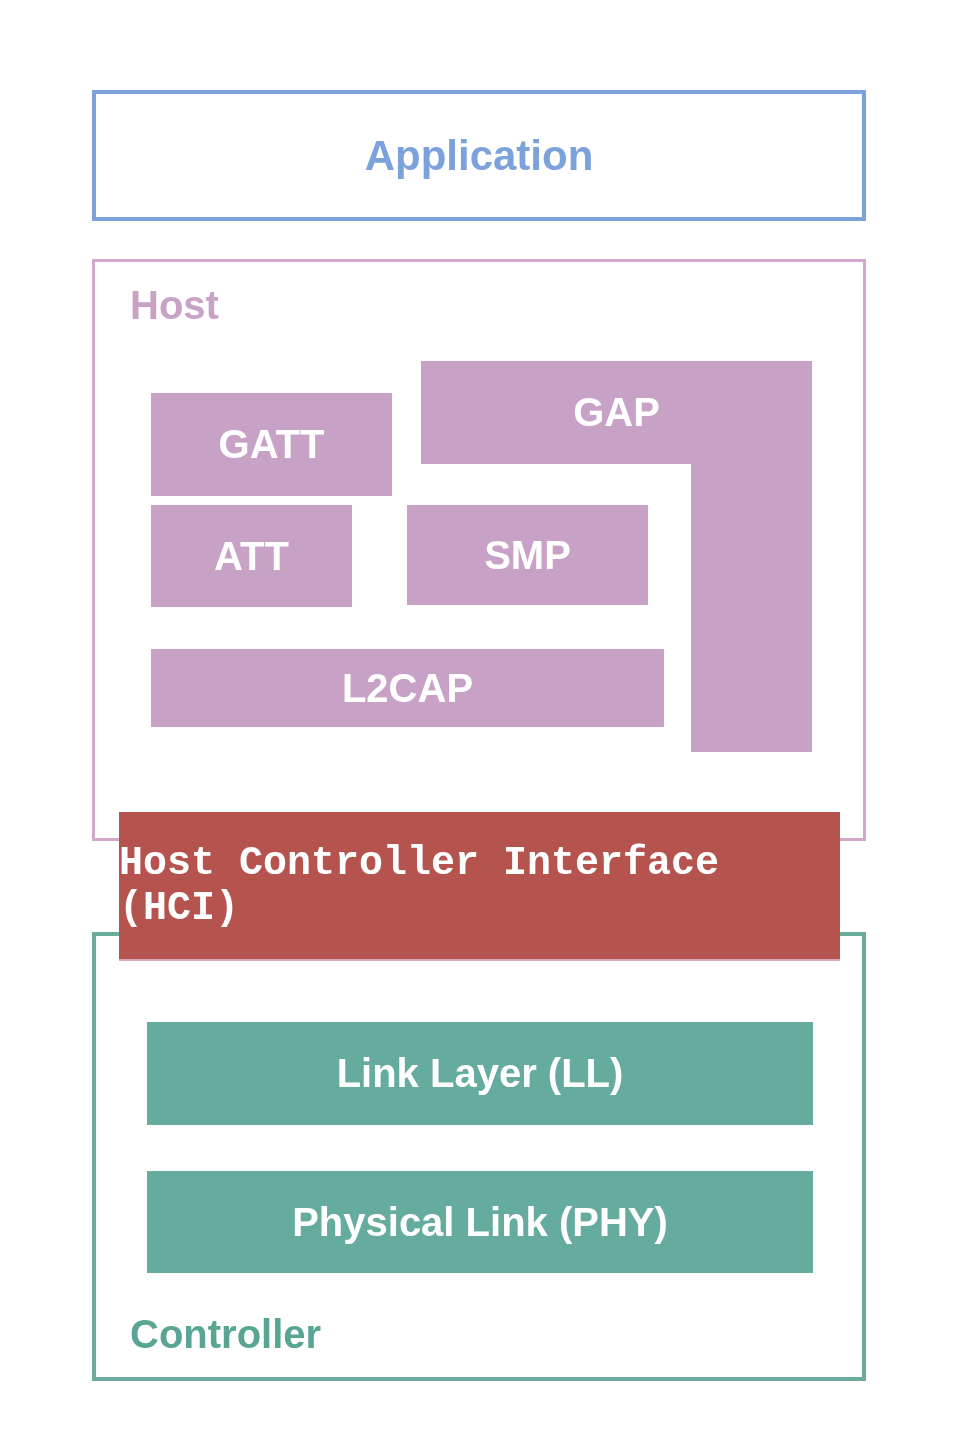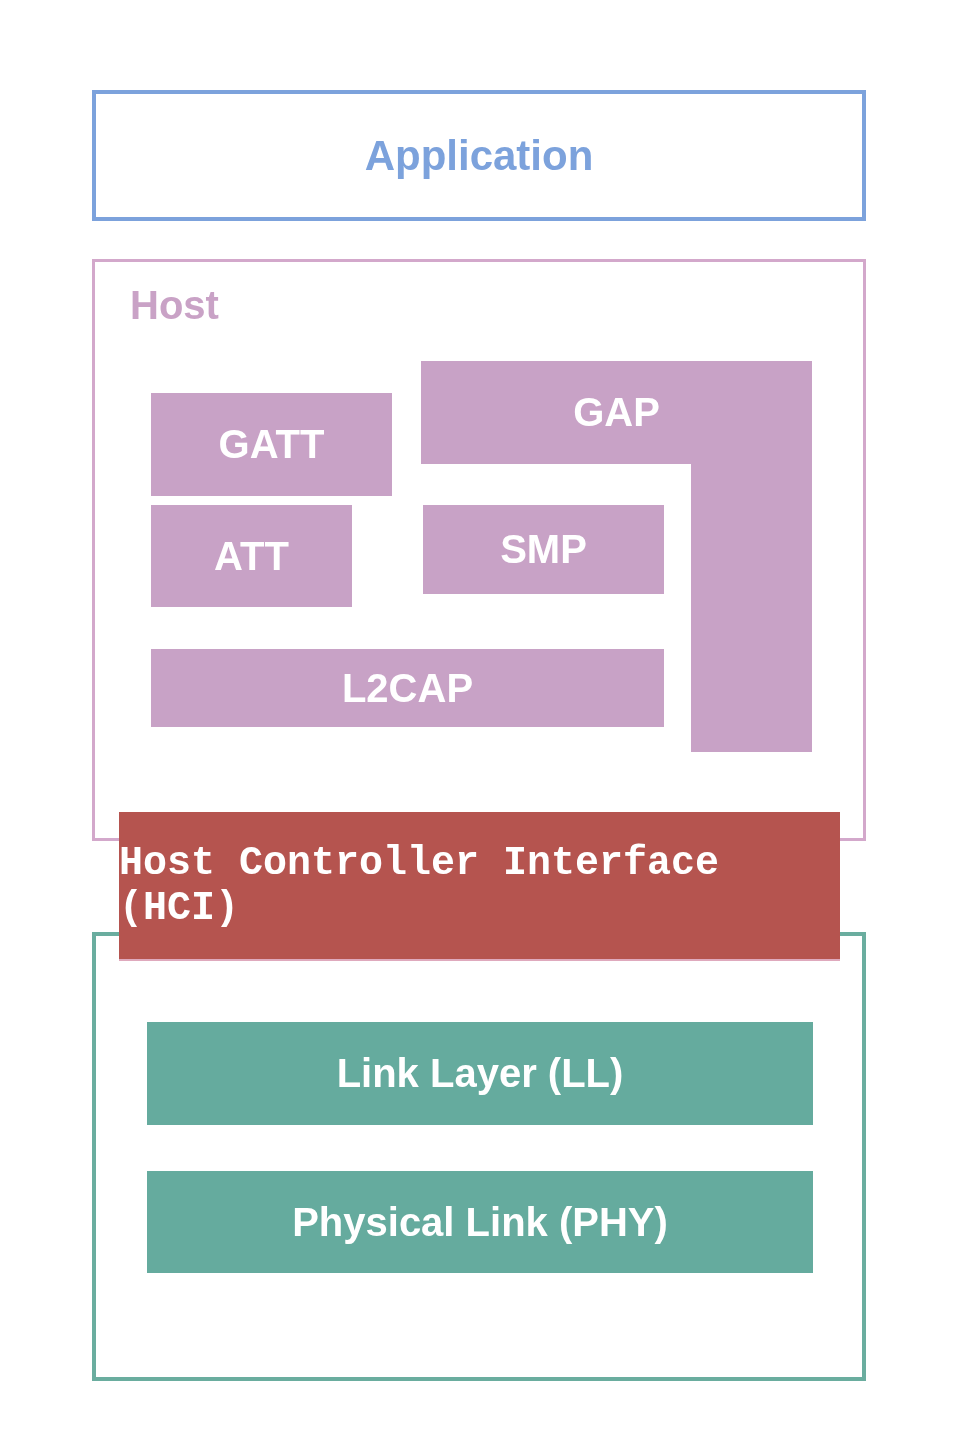--- a/index.html
+++ b/index.html
@@ -50,21 +50,21 @@
 
   .block{
     background:var(--mauve);
     color:var(--block-text);
     font-size:40px;font-weight:bold;
   }
   .gatt{left:151px;top:361px;width:241px;height:103px;margin-top:32px;}
   .gap-bar{left:421px;top:361px;width:391px;height:103px;}
   .gap-col{left:691px;top:361px;width:121px;height:391px;background:var(--mauve);}
   .att{left:151px;top:505px;width:201px;height:102px;}
-  .smp{left:423px;top:505px;width:241px;height:89px;}
+  .smp{left:407px;top:505px;width:241px;height:100px;}
   .l2cap{left:151px;top:649px;width:513px;height:78px;}
 
   .hci-bar{
     left:119px;top:812px;width:721px;height:149px;
     background:var(--red);
     border-bottom:2px solid var(--red-edge);
     color:var(--block-text);
     font-size:40px;font-weight:bold;
     z-index:5;
     font-family:Liberation Mono, monospace;
@@ -121,20 +121,21 @@
 
   <div class="abs block center l2cap">
     <span>L2CAP</span>
   </div>
 
   <div class="abs hci-bar center">
     <span>Host Controller Interface (HCI)</span>
   </div>
 
   <div class="abs controller-box"></div>
+  <div class="abs controller-label">Controller</div>
 
   <div class="abs teal-block center ll">
     <span>Link Layer (LL)</span>
   </div>
 
   <div class="abs teal-block center phy">
     <span>Physical Link (PHY)</span>
   </div>
 
 </div>

